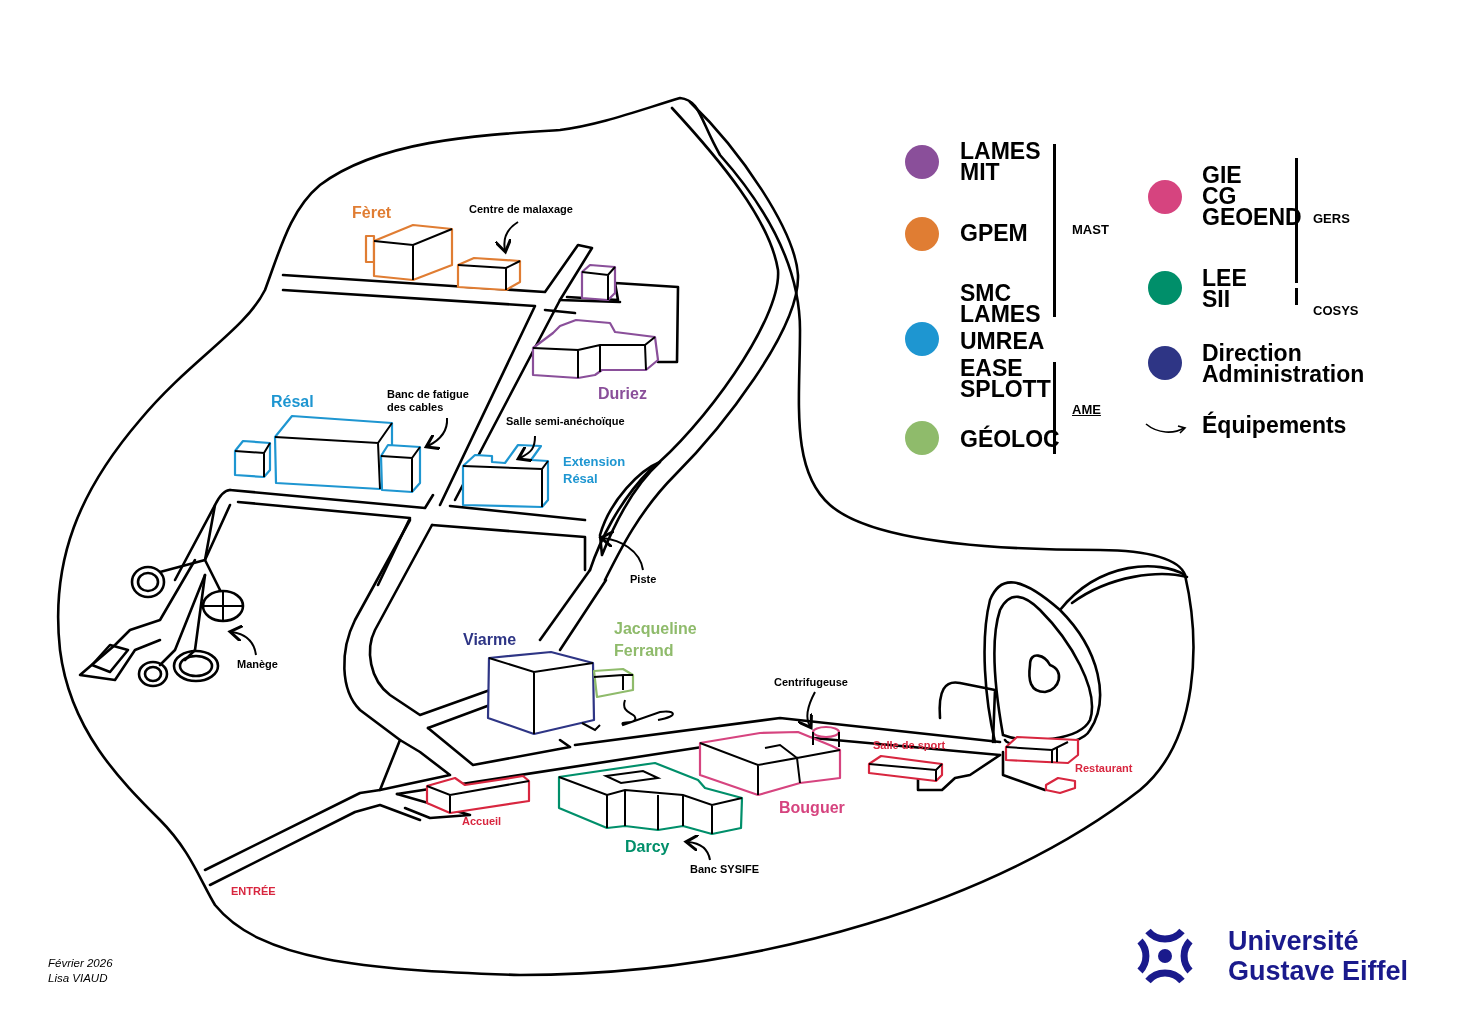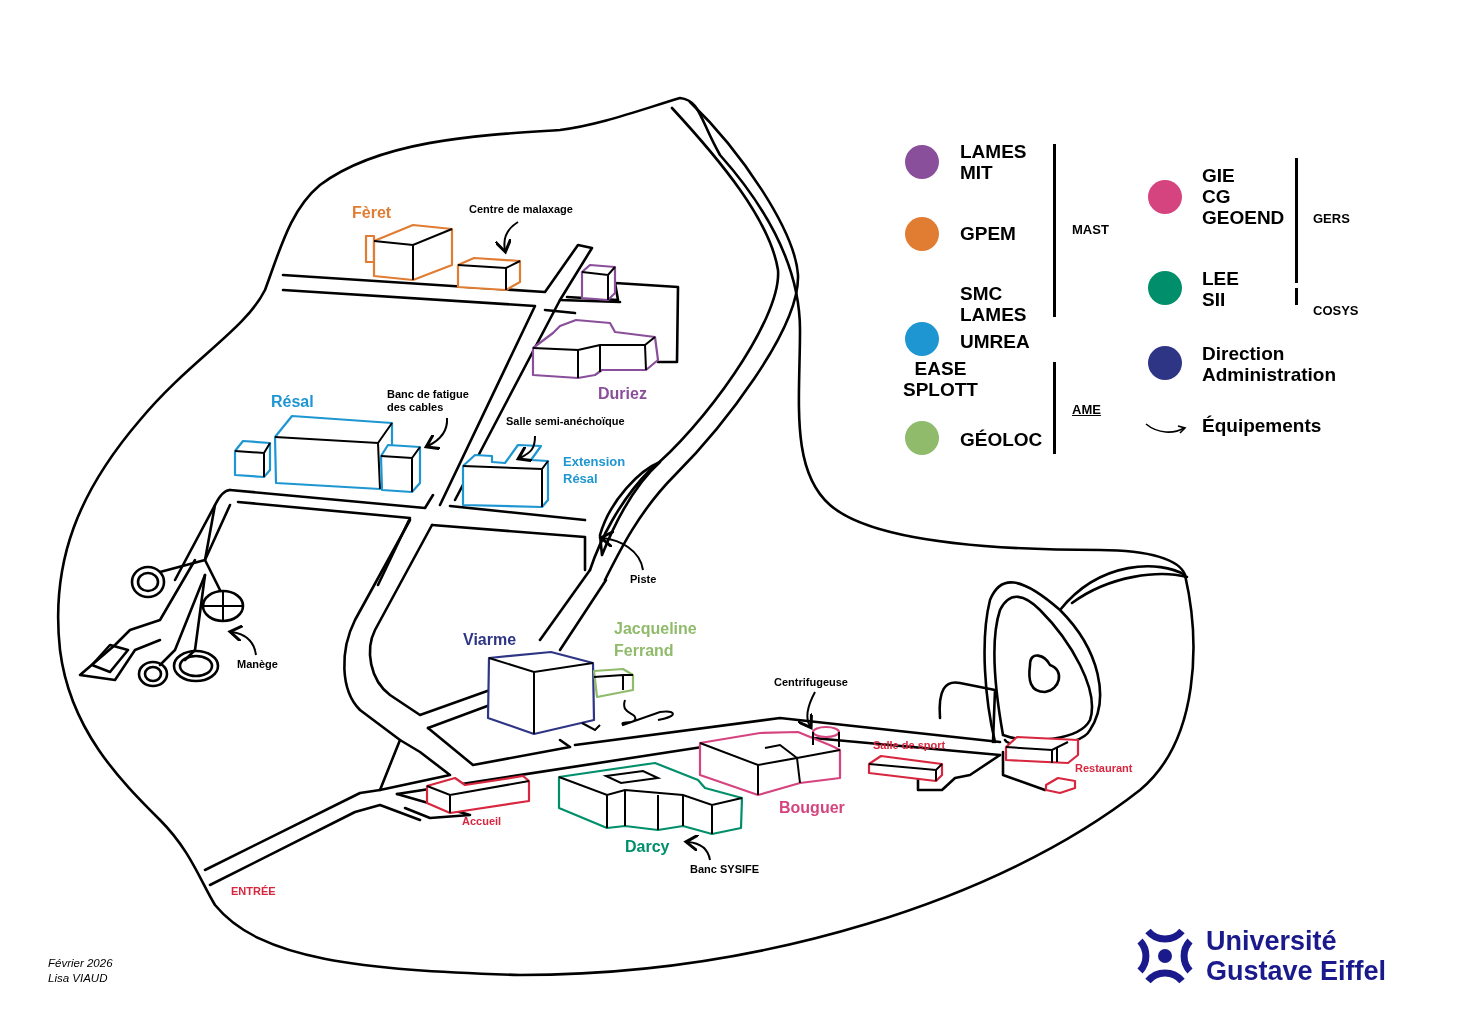--- a/index.html
+++ b/index.html
@@ -5,25 +5,25 @@
   html, body { margin: 0; padding: 0; background: #ffffff; }
   body { width: 1459px; height: 1019px; position: relative; overflow: hidden; font-family: "Liberation Sans", sans-serif; }
   .title { position: absolute; left: 48px; top: 32px; color: #1a1a8c; font-weight: bold; font-size: 57px; line-height: 58px; margin: 0; }
   svg#map { position: absolute; left: 0; top: 0; width: 1459px; height: 1019px; }
   .road { fill: none; stroke: #000; stroke-width: 2.6; stroke-linejoin: round; stroke-linecap: round; }
   .thin { fill: none; stroke: #000; stroke-width: 2; }
   .bld { fill: #fff; stroke-width: 2.2; stroke-linejoin: round; }
   .lbl { font-family: "Liberation Sans", sans-serif; font-weight: bold; }
   .legend { position: absolute; font-family: "Liberation Sans", sans-serif; font-weight: bold; color: #000; }
   .dot { position: absolute; width: 34px; height: 34px; border-radius: 50%; }
-  .lg-text { position: absolute; font-size: 19px; font-weight: bold; line-height: 21px; white-space: pre; }
+  .lg-text { position: absolute; font-size: 23px; font-weight: bold; line-height: 21px; white-space: pre; }
   .lg-bar { position: absolute; width: 3px; background: #000; }
   .lg-group { position: absolute; font-size: 13px; font-weight: bold; }
   .footer { position: absolute; left: 48px; top: 956px; font-size: 11.5px; font-style: italic; line-height: 15px; }
-  .logo { position: absolute; left: 1136px; top: 926px; display: flex; align-items: center; }
+  .logo { position: absolute; left: 1136px; top: 926px; display: flex; align-items: center; gap: 22px; }
   .logo-text { color: #1a1a8c; font-weight: bold; font-size: 27px; line-height: 30px; margin-left: 12px; }
 </style>
 </head>
 <body>
 
 <div class="title">
 </div>
 
 <svg id="map" viewBox="0 0 1459 1019">
   <defs>
@@ -212,21 +212,21 @@
 
   <div class="dot" style="left:905px;top:217px;background:#e07d33;"></div>
   <div class="lg-text" style="left:960px;top:223px;">GPEM</div>
 
   <div class="lg-text" style="left:960px;top:283px;">SMC
 LAMES</div>
 
   <div class="dot" style="left:905px;top:322px;background:#1e96d1;"></div>
   <div class="lg-text" style="left:960px;top:331px;">UMREA</div>
 
-  <div class="lg-text" style="left:903px;top:358px;text-align:center;">EASE
+  <div class="lg-text" style="left:960px;top:358px;">EASE
 SPLOTT</div>
 
   <div class="dot" style="left:905px;top:421px;background:#8fbb6b;"></div>
   <div class="lg-text" style="left:960px;top:429px;">GÉOLOC</div>
 
   <div class="lg-bar" style="left:1053px;top:144px;height:173px;"></div>
   <div class="lg-group" style="left:1072px;top:222px;">MAST</div>
   <div class="lg-bar" style="left:1053px;top:362px;height:92px;"></div>
   <div class="lg-group" style="left:1072px;top:402px;text-decoration:underline;">AME</div>
 

